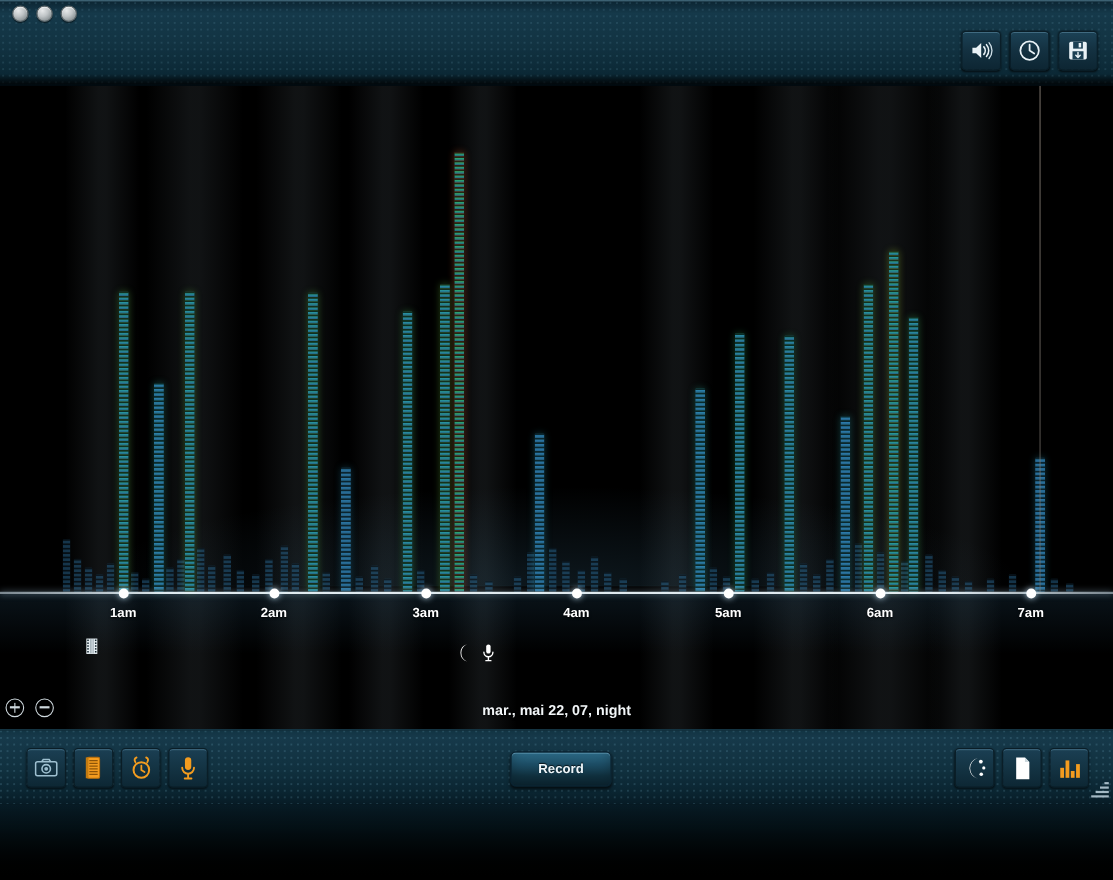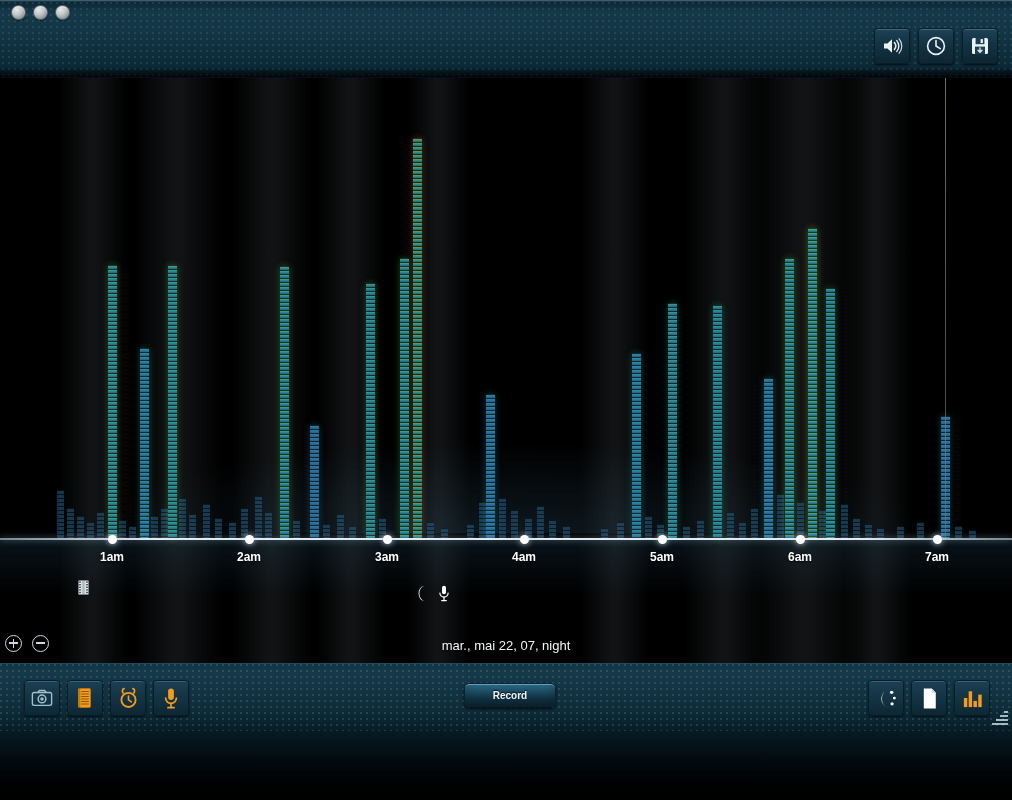--- a/index.html
+++ b/index.html
@@ -141,21 +141,21 @@
   
   .reflect {
     position: absolute; left: 0; width: 1012px;
     background: linear-gradient(180deg, rgba(45,90,120,.22), rgba(0,0,0,0) 80%);
     pointer-events:none;
   }
 
   .date-label {
     position: absolute; left: 0; width: 1012px;
     text-align: center;
-    font-size: 13px; font-weight: normal;
+    font-size: 13px; font-weight: bold;
     color: #f2f6f8;
     text-shadow: 0 1px 2px rgba(0,0,0,.9);
   }
   .zoom-ctrls {
     position: absolute;
     display: flex; gap: 10px;
   }
   .zoom-btn {
     width: 17px; height: 17px; border-radius: 50%;
     border: 1.6px solid #cfd9de;
@@ -190,28 +190,28 @@
   .tool-btn {
     width: 36px; height: 36px; border-radius: 4px;
     background: linear-gradient(180deg, #1b3f53 0%, #143444 48%, #0d2734 100%);
     border: 1px solid #0a1d26;
     box-shadow: inset 0 1px 0 rgba(150,205,235,.25), 0 1px 2px rgba(0,0,0,.6);
     display:flex; align-items:center; justify-content:center;
     cursor: pointer;
   }
   .record-btn {
     position: absolute; left: 464px; top: 683px;
-    width: 92px; height: 24px;
+    width: 92px; height: 32px;
     border-radius: 5px;
     background: linear-gradient(180deg, #2d6a86 0%, #1d4e66 35%, #123646 70%, #0e2c3a 100%);
     border: 1px solid #0a2franco;
     border: 1px solid #0a2230;
     box-shadow: inset 0 1px 0 rgba(180,230,255,.45), inset 0 -8px 12px rgba(0,0,0,.25), 0 2px 3px rgba(0,0,0,.7);
     color: #eef6fa;
-    font-size: 10px; font-weight: bold;
+    font-size: 12px; font-weight: bold;
     display:flex; align-items:center; justify-content:center;
     text-shadow: 0 -1px 1px rgba(0,0,0,.8);
     cursor:pointer; z-index: 4;
   }
   .grip {
     position:absolute; right: 4px; bottom: 4px;
     width: 20px; height: 20px; z-index: 5; cursor: nwse-resize;
   }
   .grip i {
     position:absolute; right:0; display:block;

